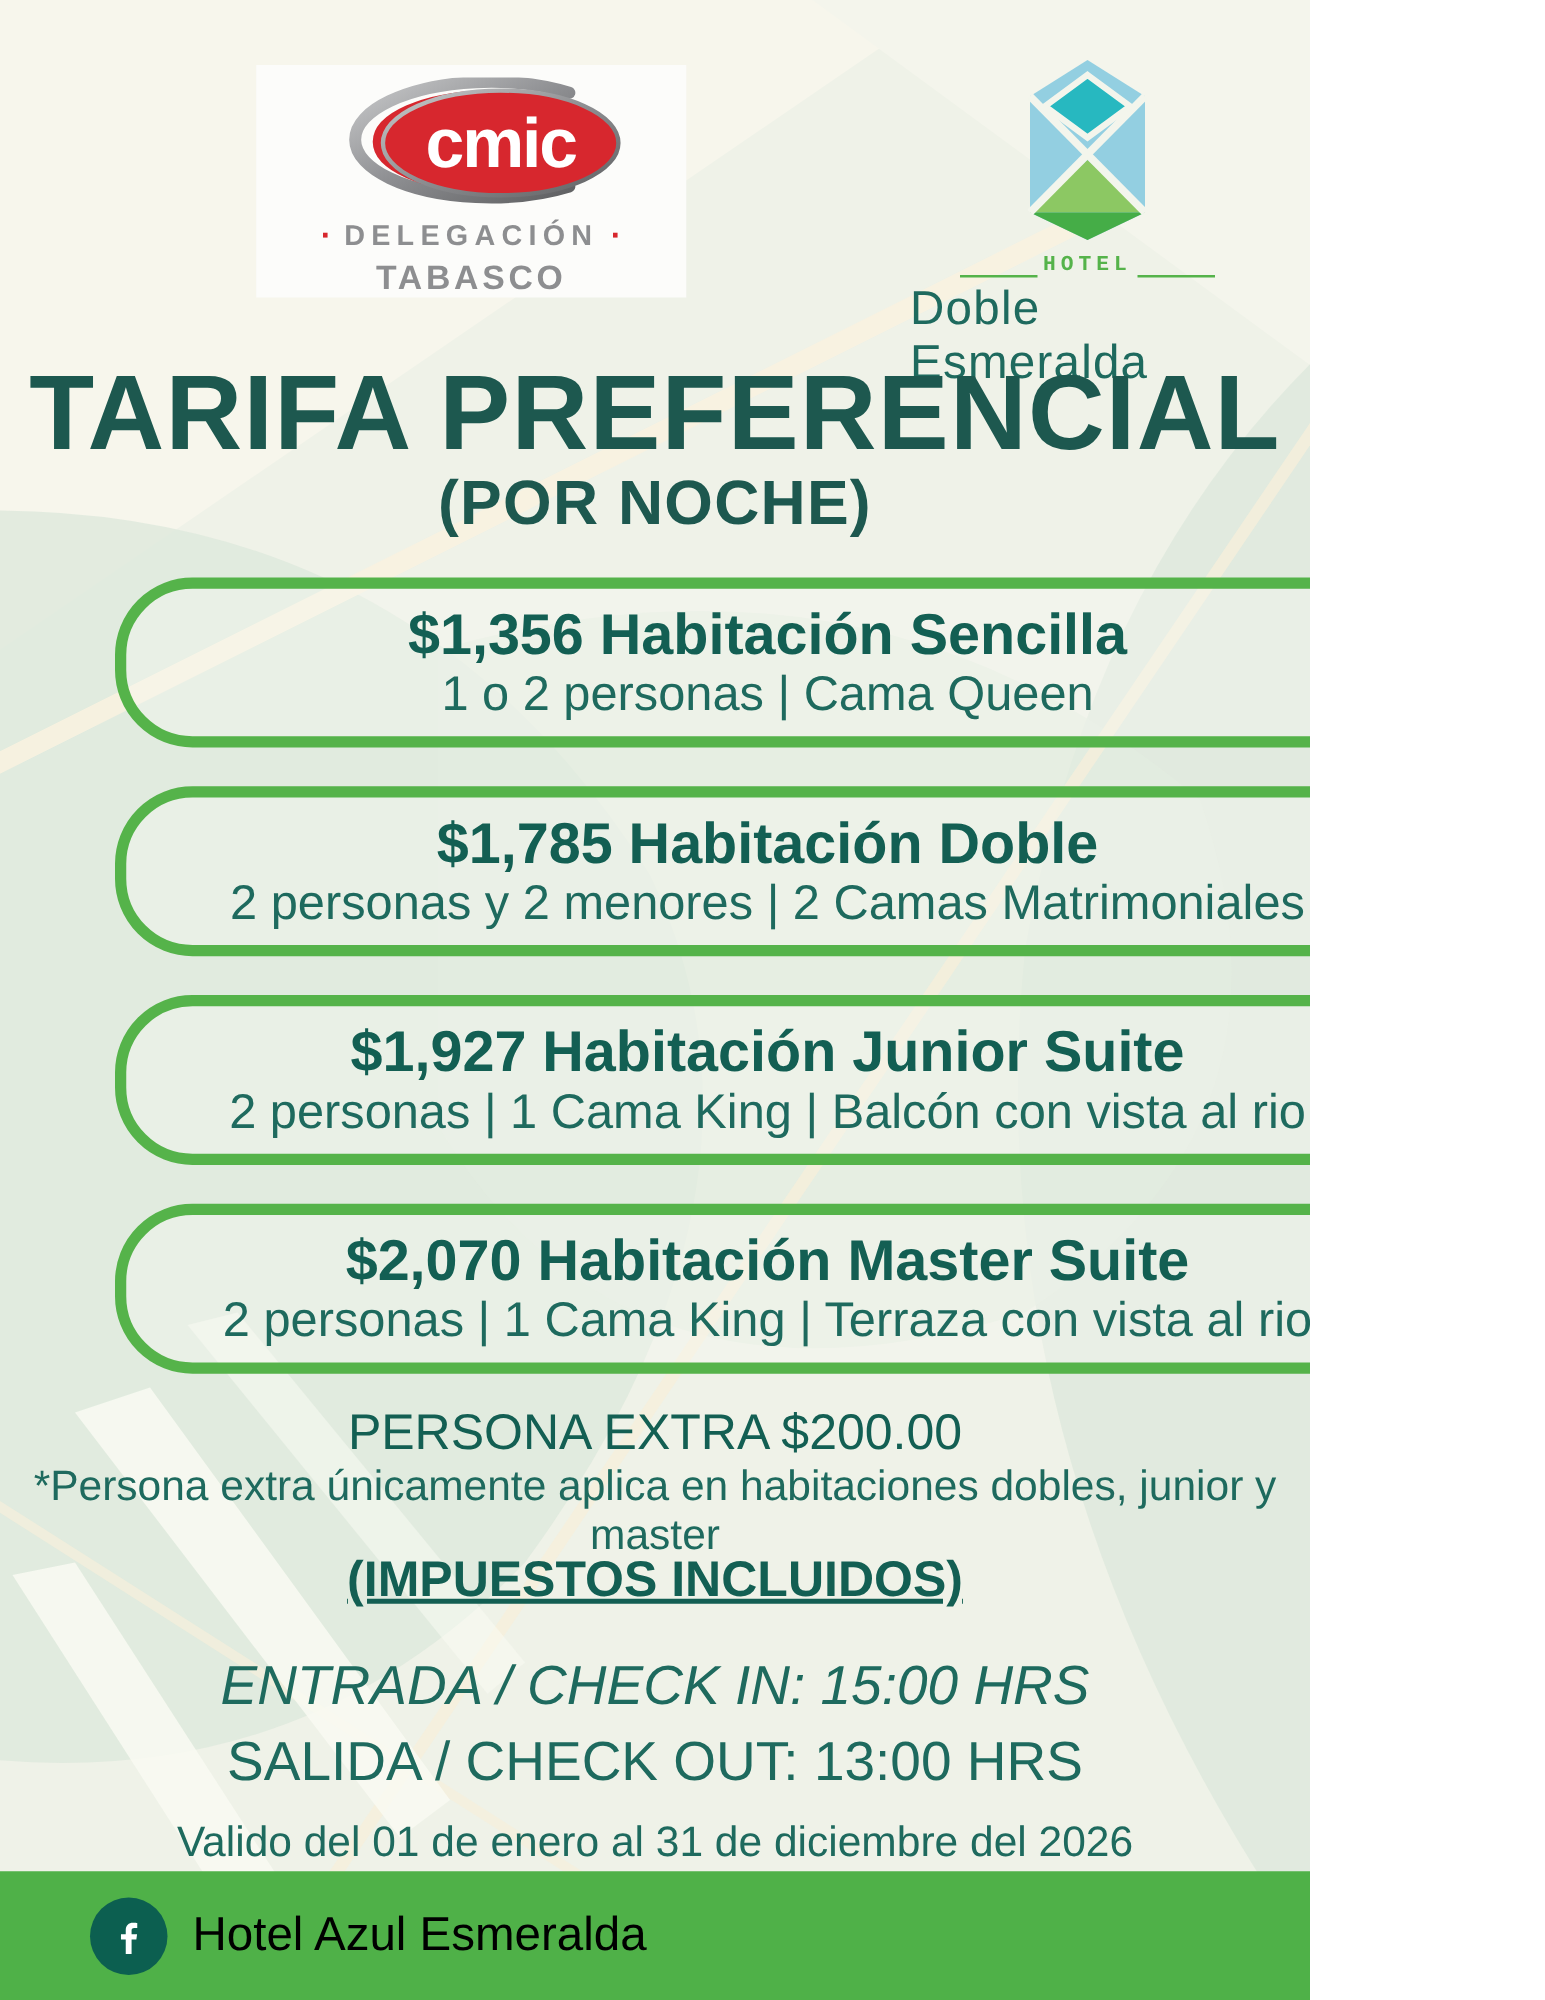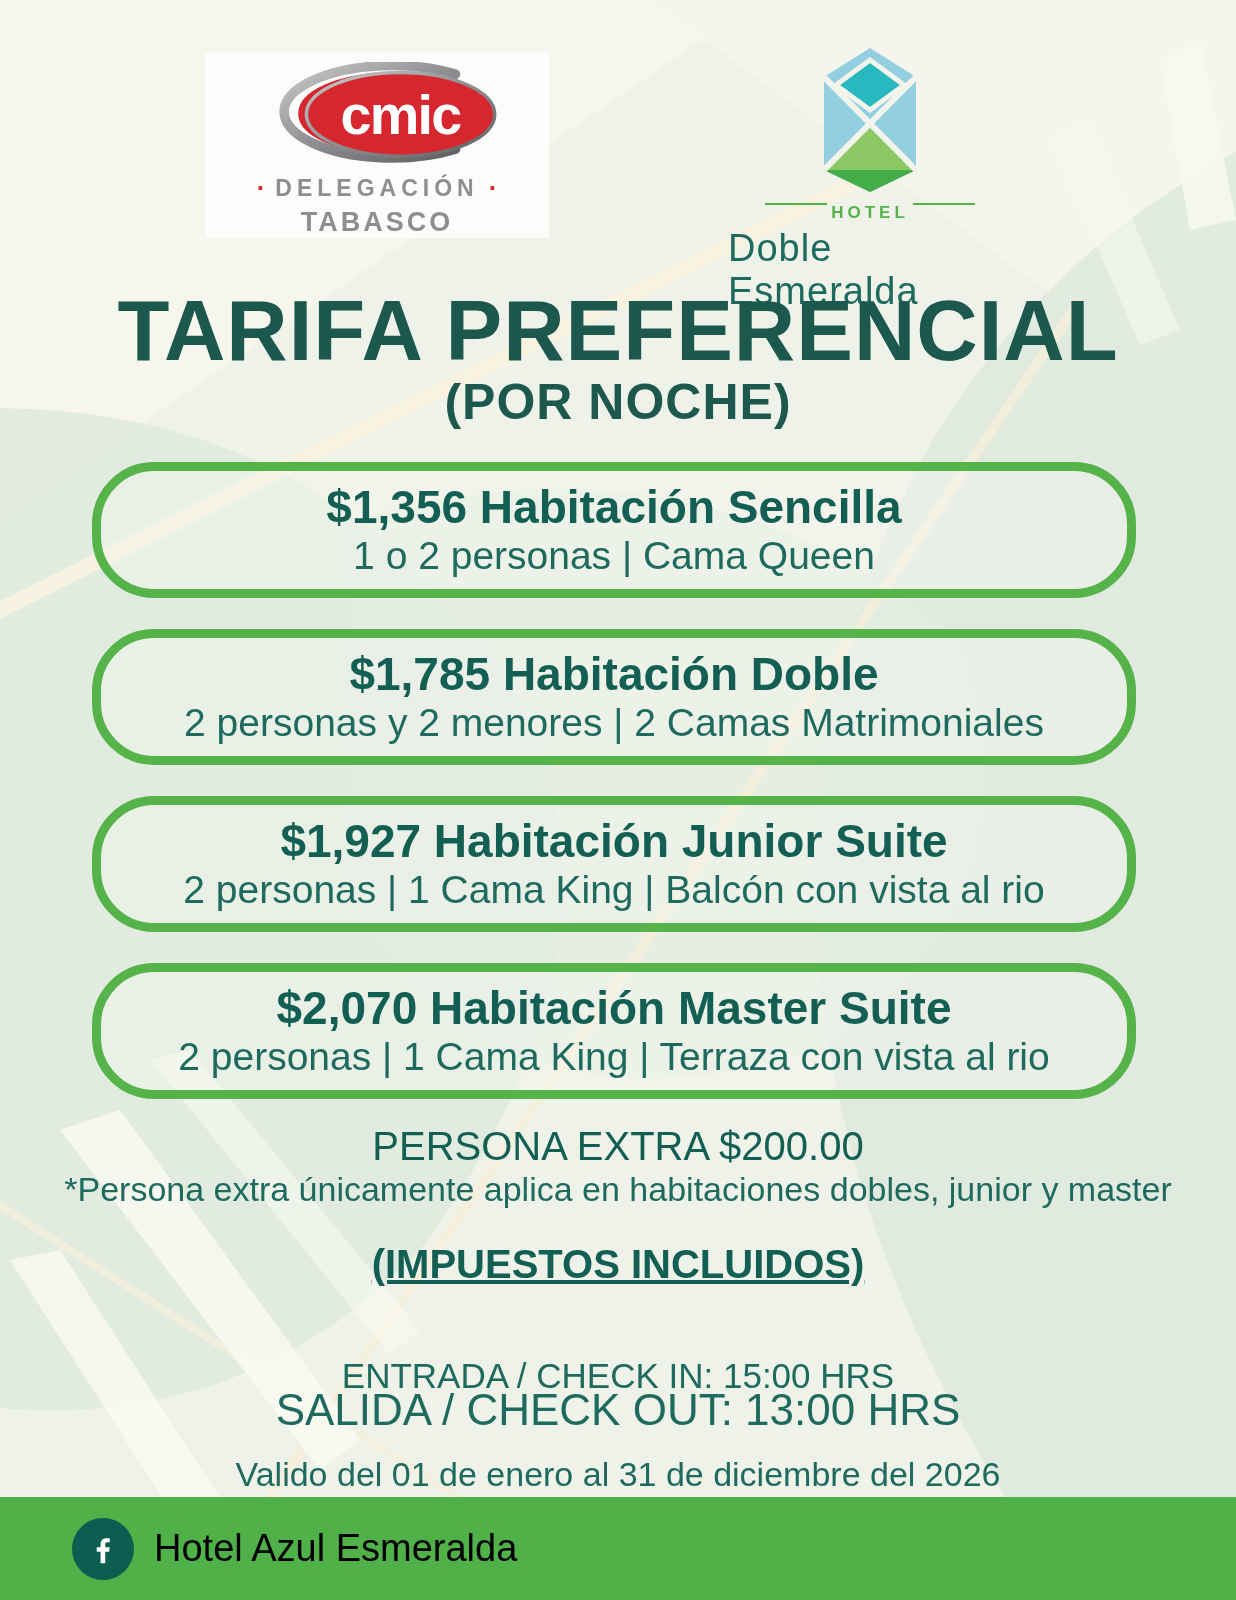--- a/index.html
+++ b/index.html
@@ -15,21 +15,21 @@
     --logo-blue:#93cfe1;
     --logo-teal:#27b8c0;
     --logo-lightgreen:#8cc863;
     --logo-green:#45ad47;
   }
   *{box-sizing:border-box;margin:0;padding:0;}
   html,body{margin:0;padding:0;}
   body{font-family:"Liberation Sans", sans-serif;}
   .page{
     position:relative;
-    width:1236px;height:1600px;
+    width:1048px;height:1600px;
     background:var(--bg);
     overflow:hidden;
   }
   .bg-decor{position:absolute;inset:0;pointer-events:none;}
 
   
   .cmic-card{
     position:absolute;left:205px;top:52px;width:344px;height:186px;
     background:#fcfcfa;
     display:flex;flex-direction:column;align-items:center;justify-content:flex-start;
@@ -45,21 +45,21 @@
   .cmic-tabasco{
     color:var(--cmic-gray);
     font-weight:bold;font-size:27px;letter-spacing:3px;
     margin-top:3px;
   }
   .hotel-block{
     position:absolute;left:728px;top:46px;width:284px;
     display:flex;flex-direction:column;align-items:center;
   }
   .hotel-divider{
-    display:flex;align-items:flex-start;gap:4px;margin-top:9px;
+    display:flex;align-items:flex-end;gap:4px;margin-top:9px;font-family:Liberation Mono, monospace;
   }
   .hotel-divider .line{width:62px;height:2px;background:var(--green);}
   .hotel-small{
     color:var(--green);font-size:17px;font-weight:bold;letter-spacing:4px;
   }
   .hotel-name{
     color:var(--teal-regular);font-size:38px;font-weight:400;
     letter-spacing:1px;word-spacing:10px;margin-top:4px;
   }
 
@@ -85,21 +85,21 @@
     background:rgba(250,250,243,0.35);
   }
   .room-title{font-size:46px;font-weight:700;color:var(--teal-bold);line-height:1.05;}
   .room-sub{font-size:39px;font-weight:400;color:var(--teal-regular);line-height:1.05;}
 
   
   .centered{position:absolute;left:0;width:100%;text-align:center;}
   .persona-extra{top:1124px;font-size:40px;font-weight:400;color:var(--teal-bold);}
   .persona-note{top:1170px;font-size:34px;font-weight:400;color:var(--teal-regular);}
   .taxes{top:1242px;font-size:40px;font-weight:700;color:var(--teal-bold);text-decoration:underline;}
-  .checkin{top:1356px;font-size:35px;font-weight:400;color:var(--teal-regular);}
+  .checkin{top:1324px;font-size:44px;font-weight:400;color:var(--teal-regular);font-style:italic;}
   .checkout{top:1385px;font-size:44px;font-weight:400;color:var(--teal-regular);}
   .validity{top:1455px;font-size:34px;font-weight:400;color:var(--teal-regular);}
 
   
   .footer{
     position:absolute;left:0;bottom:0;width:100%;height:103px;
     background:var(--footer-green);
     display:flex;align-items:center;justify-content:space-between;
     padding:0 58px 0 72px;
   }

